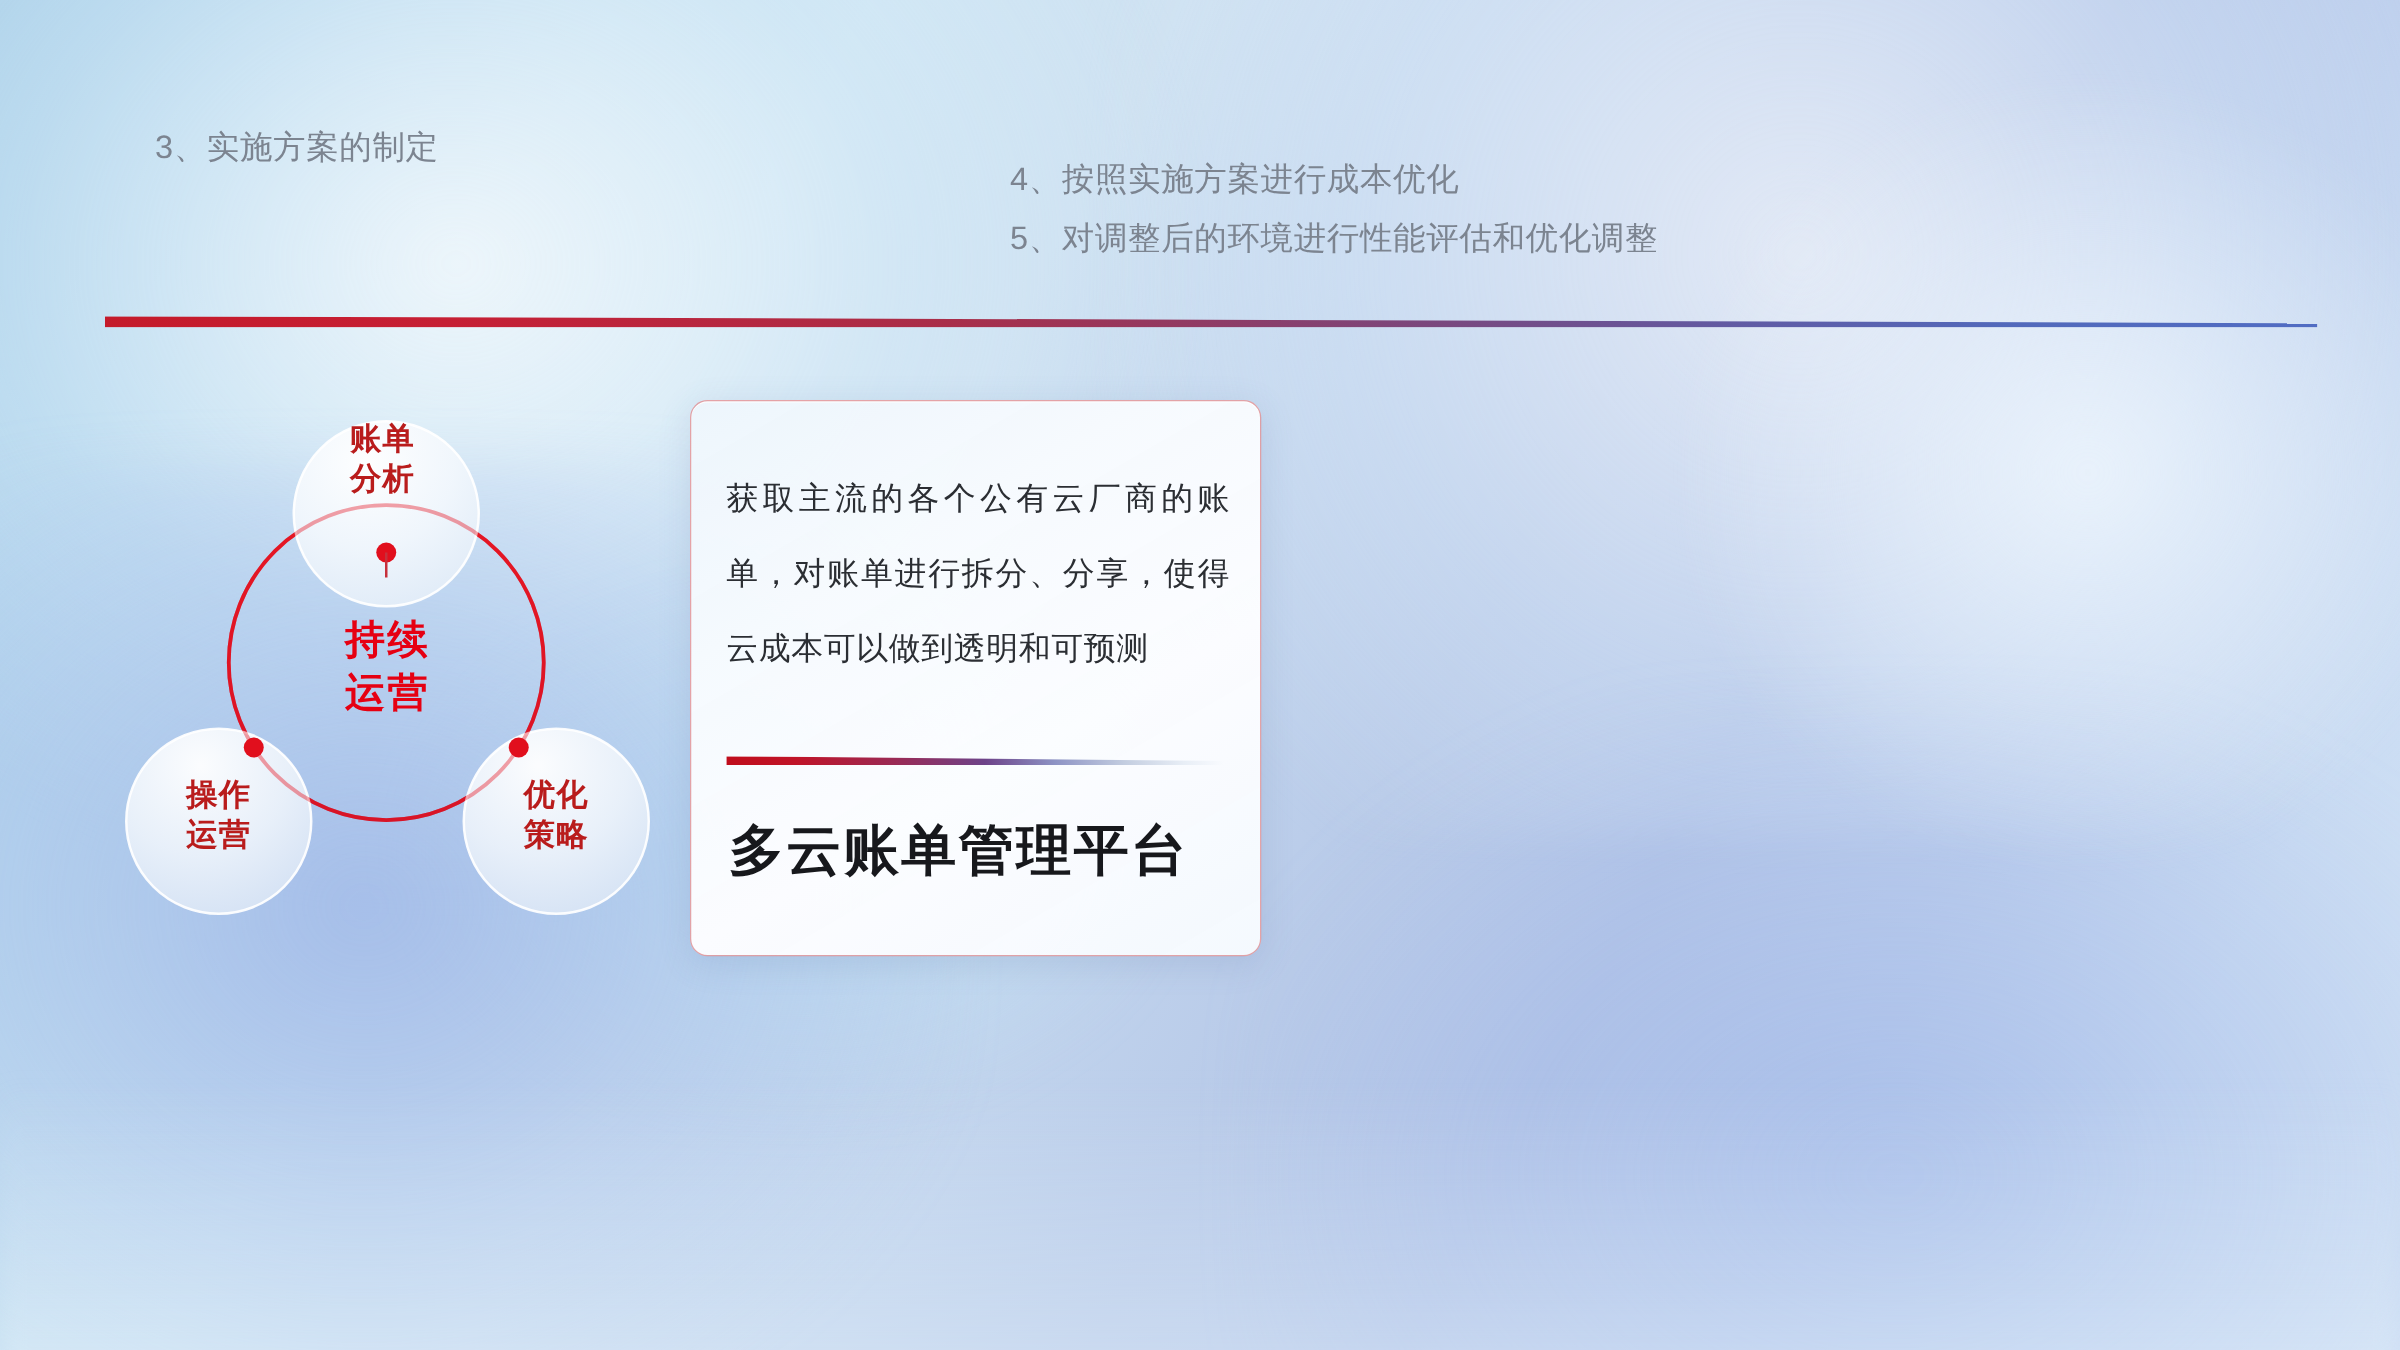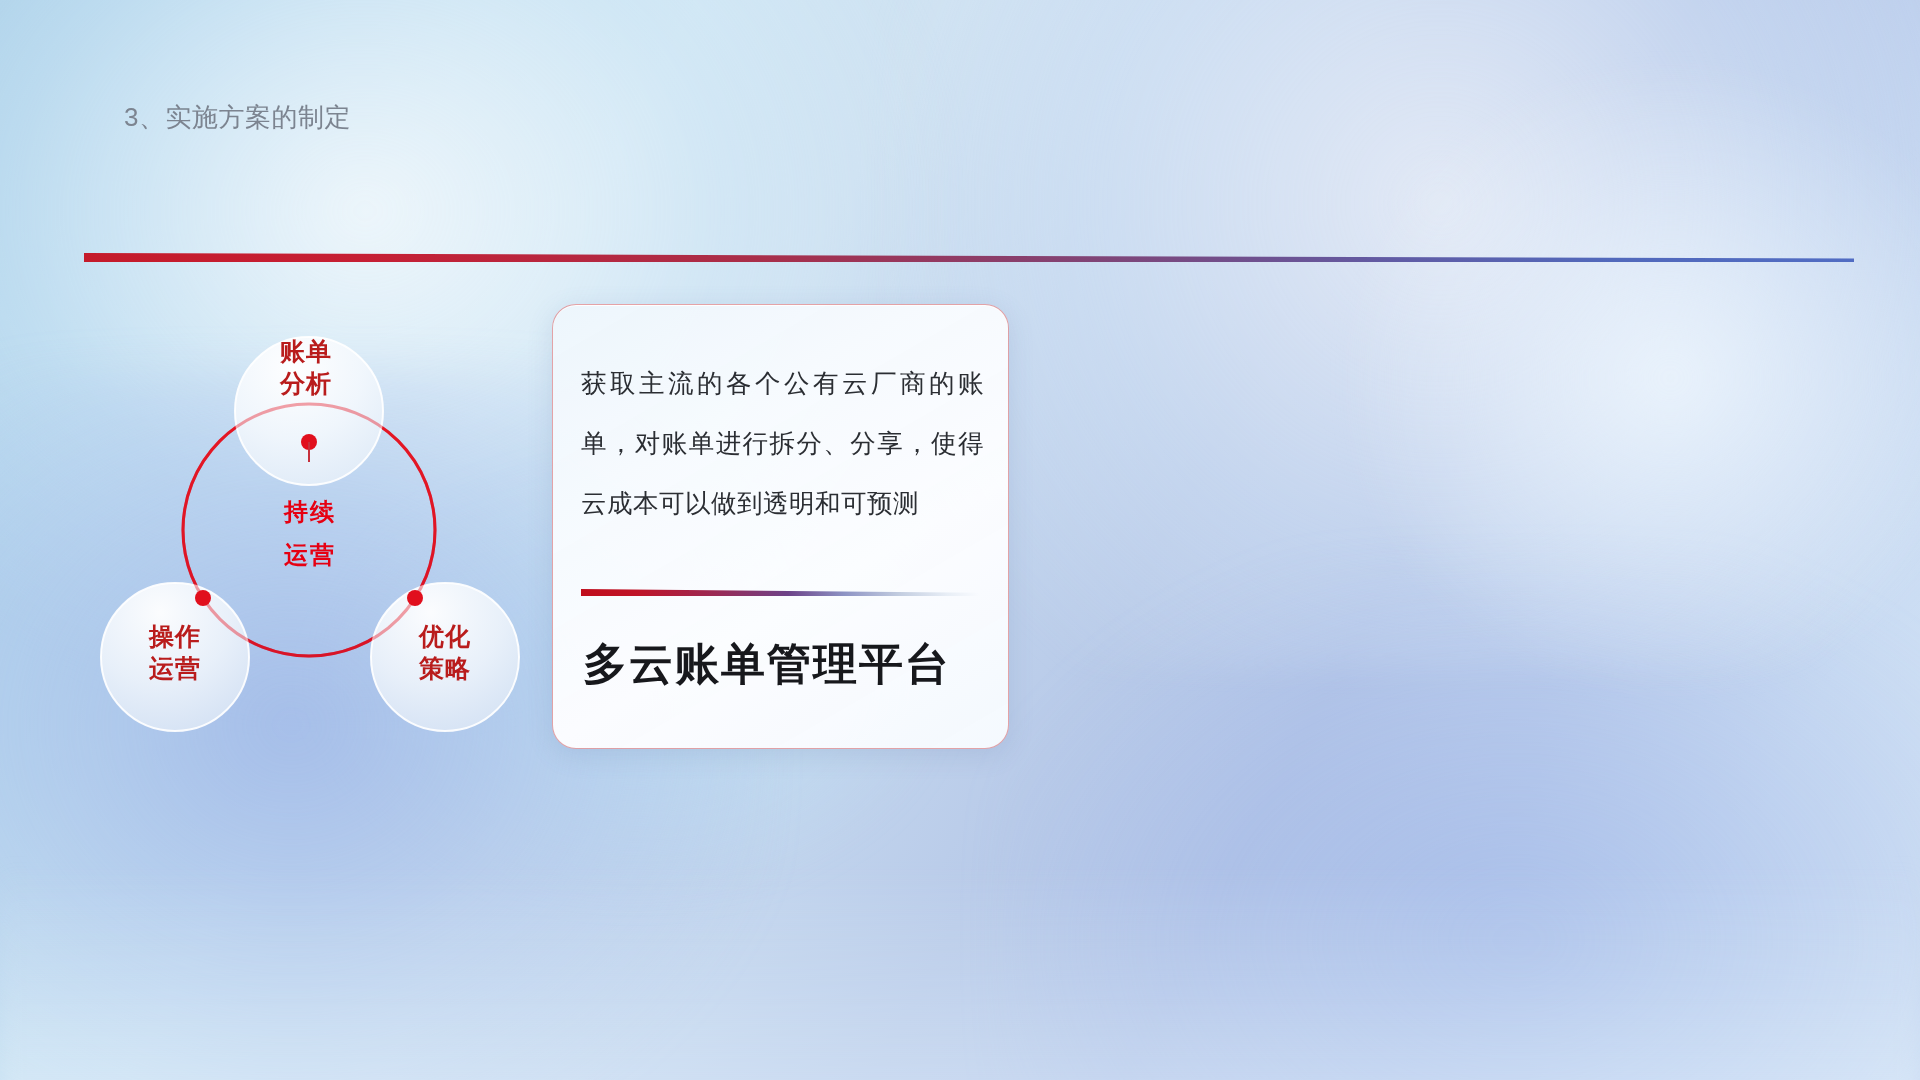--- a/index.html
+++ b/index.html
@@ -86,28 +86,28 @@
   .venn-label{
     position:absolute;text-align:center;color:#b91c1c;
     font-size:25px;font-weight:700;line-height:32px;letter-spacing:1px;
     white-space:pre-line;
   }
   .lbl-top{left:176px;top:45px;width:120px;}
   .lbl-left{left:45px;top:330px;width:120px;}
   .lbl-right{left:315px;top:330px;width:120px;}
   .lbl-center{
     position:absolute;left:180px;top:200px;width:120px;text-align:center;
-    color:#e60012;font-size:24px;font-weight:700;line-height:43px;
+    color:#e60012;font-size:32px;font-weight:700;line-height:43px;
     letter-spacing:2px;white-space:pre-line;
   }
 
   
   .card{
-    position:absolute;top:304px;width:455px;height:443px;
-    border-radius:24px;
+    position:absolute;top:320px;width:455px;height:443px;
+    border-radius:14px;
     background:linear-gradient(150deg, rgba(237,245,252,.96) 0%, rgba(247,251,254,.97) 30%, rgba(252,253,255,.98) 62%, rgba(246,250,254,.97) 100%);
     border:1.5px solid rgba(210,90,95,.55);
     box-shadow:0 6px 26px rgba(90,115,160,.16), inset 0 1px 0 rgba(255,255,255,.9);
     overflow:hidden;
   }
   .card-1{left:552px;}
   .card-2{left:1044px;}
   .card-body{
     position:absolute;left:28px;right:24px;top:48px;
     color:#2b2e33;font-size:25.5px;line-height:60px;letter-spacing:.5px;
@@ -134,20 +134,24 @@
   <div class="bg-cyan"></div>
   <div class="bg-blue-1"></div>
   <div class="bg-blue-2"></div>
   <div class="bg-right-light"></div>
   <div class="bg-white-bottom"></div>
 
   <div class="list list-left">
     <div class="list-item">3、实施方案的制定</div>
   </div>
 
+  <div class="list list-right">
+    <div class="list-item">4、按照实施方案进行成本优化</div>
+    <div class="list-item">5、对调整后的环境进行性能评估和优化调整</div>
+  </div>
 
   <div class="divider"></div>
 
   <div class="venn">
     <svg width="470" height="480" viewBox="0 0 470 480">
       <defs>
         <radialGradient id="gTop" cx="40%" cy="22%" r="85%">
           <stop offset="0%" stop-color="#ffffff" stop-opacity="0.97"></stop>
           <stop offset="55%" stop-color="#f3f8fd" stop-opacity="0.92"></stop>
           <stop offset="100%" stop-color="#e3edf8" stop-opacity="0.90"></stop>

